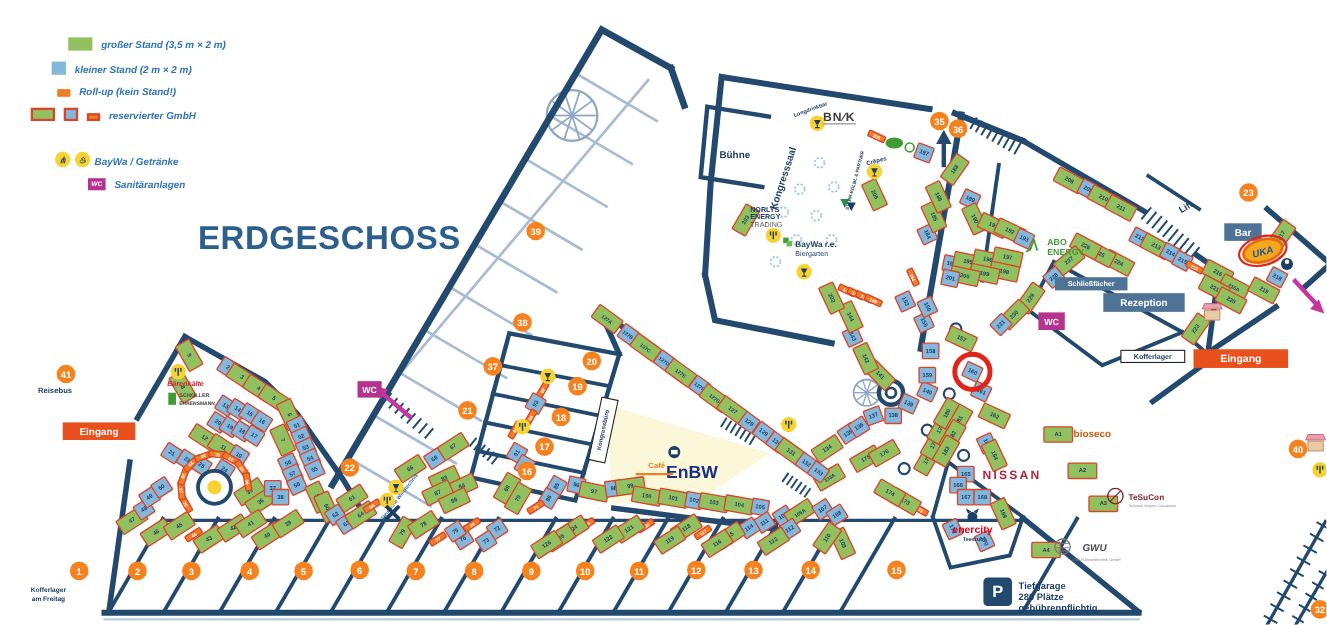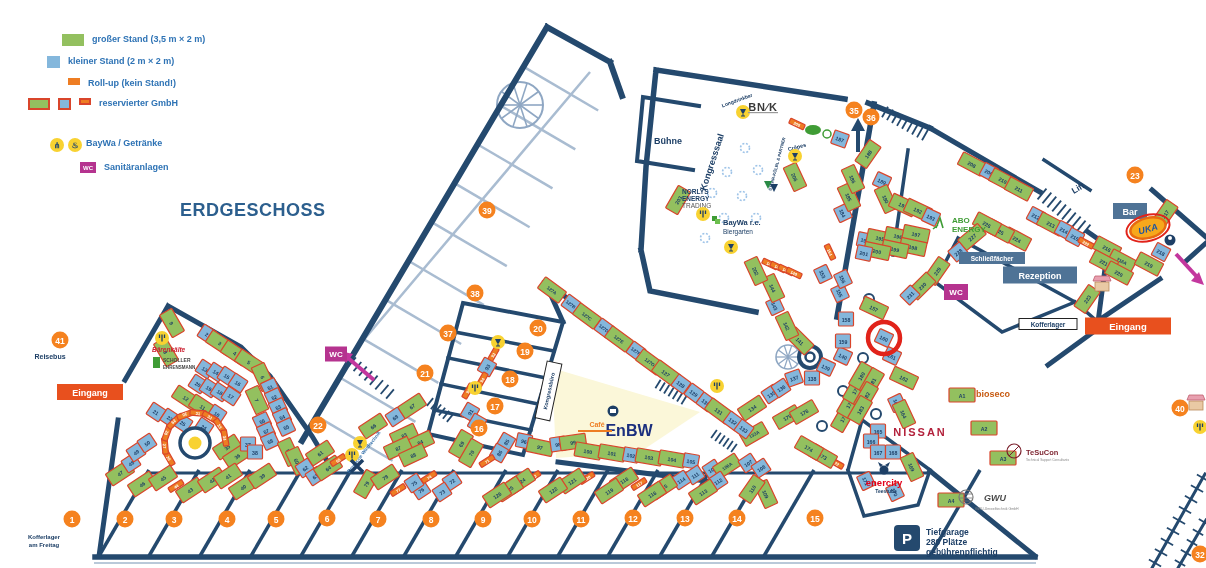--- a/index.html
+++ b/index.html
@@ -2,32 +2,32 @@
 <html><head>
 <meta charset="utf-8">
 <style>
   html,body{margin:0;padding:0;background:#fff;}
   #page{position:relative;width:1206px;height:568px;background:#ffffff;overflow:hidden;
         font-family:"Liberation Sans",sans-serif;}
   #map{position:absolute;left:0;top:0;}
   #map text{font-family:"Liberation Sans",sans-serif;}
   .legend{position:absolute;left:28px;top:34px;width:300px;font-size:9px;font-weight:bold;
           color:#2e73b5;}
-  .lrow{display:flex;align-items:flex-start;margin-bottom:10px;}
+  .lrow{display:flex;align-items:flex-end;margin-bottom:10px;font-style:italic;}
   .sw{display:inline-block;box-sizing:border-box;margin-right:8px;}
   .sw.g{width:22px;height:12px;background:#93c05f;}
   .sw.b{width:13px;height:12px;background:#84b7dc;}
   .sw.o{width:12px;height:7px;background:#ee7d23;}
   .sw.res{border:2px solid #d9452b;}
   .icn{display:inline-flex;align-items:center;justify-content:center;width:14px;height:14px;
        border-radius:50%;background:#f8d231;color:#24496e;font-size:8px;font-weight:bold;
        margin-right:4px;}
   .wcsw{display:inline-flex;align-items:center;justify-content:center;width:16px;height:11px;
         background:#b5338f;color:#fff;font-size:6px;font-weight:bold;margin-right:8px;}
-  .title{position:absolute;left:180px;top:200px;font-size:18px;font-weight:600;
+  .title{position:absolute;left:180px;top:200px;font-size:30px;font-weight:600;
          color:#2c5f8e;letter-spacing:.5px;line-height:1.15;}
 </style>
 </head>
 <body>
 
 <div id="page">
 
   <svg id="map" width="1206" height="568" viewBox="0 0 1206 568">
 
     <polygon points="552,368 700,412 640,452 556,458" fill="#fbf7d9"></polygon>
@@ -1409,21 +1409,21 @@
 
   <div class="legend">
     <div class="lrow" style="margin-left:34px">
       <span class="sw g"></span>
       <span>großer Stand (3,5 m × 2 m)</span>
     </div>
     <div class="lrow" style="margin-left:19px">
       <span class="sw b"></span>
       <span>kleiner Stand (2 m × 2 m)</span>
     </div>
-    <div class="lrow" style="margin-left:40px">
+    <div class="lrow" style="margin-left:24px">
       <span class="sw o"></span>
       <span>Roll-up (kein Stand!)</span>
     </div>
     <div class="lrow" style="margin-left:0">
       <span class="sw g res"></span>
       <span class="sw b res"></span>
       <span class="sw o res"></span>
       <span>reservierter GmbH</span>
     </div>
     <div class="lrow" style="margin-left:22px;margin-top:28px">

